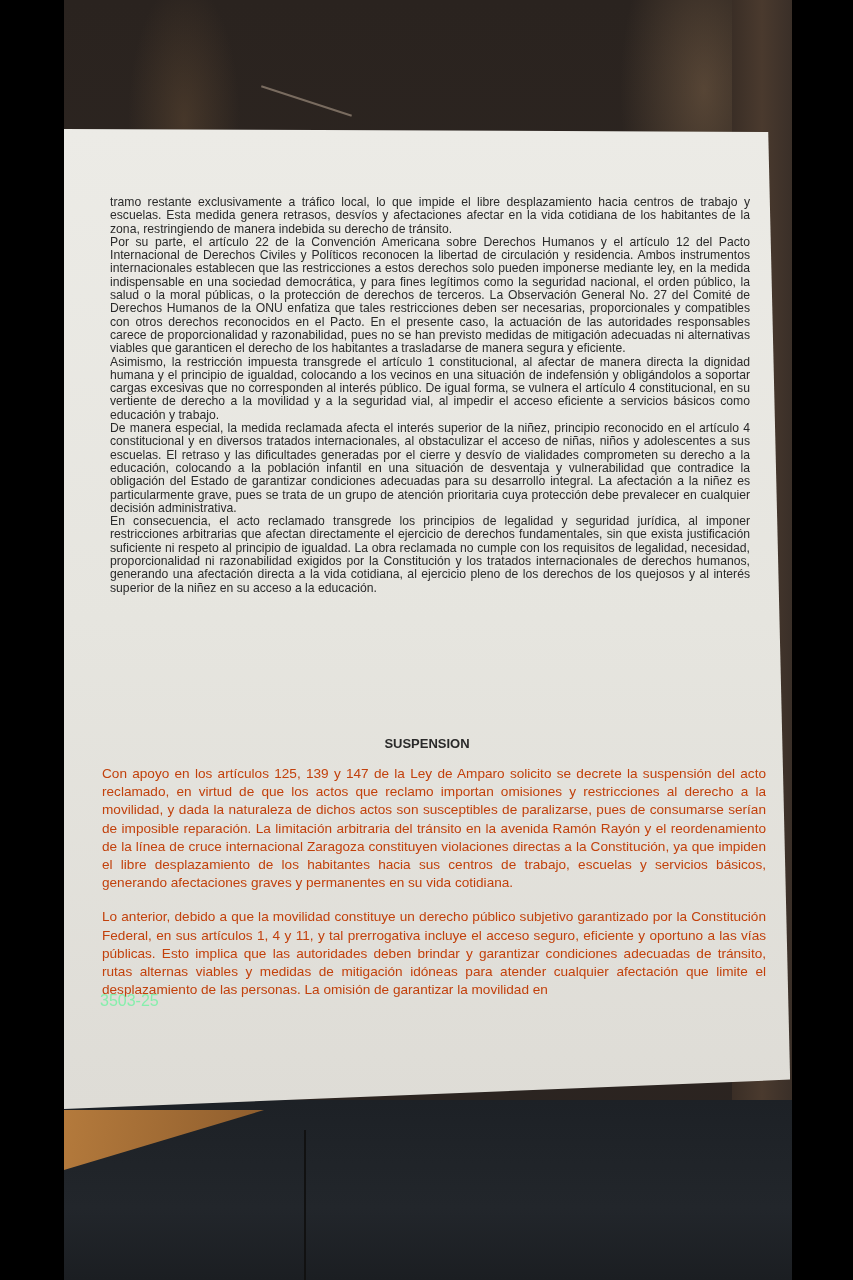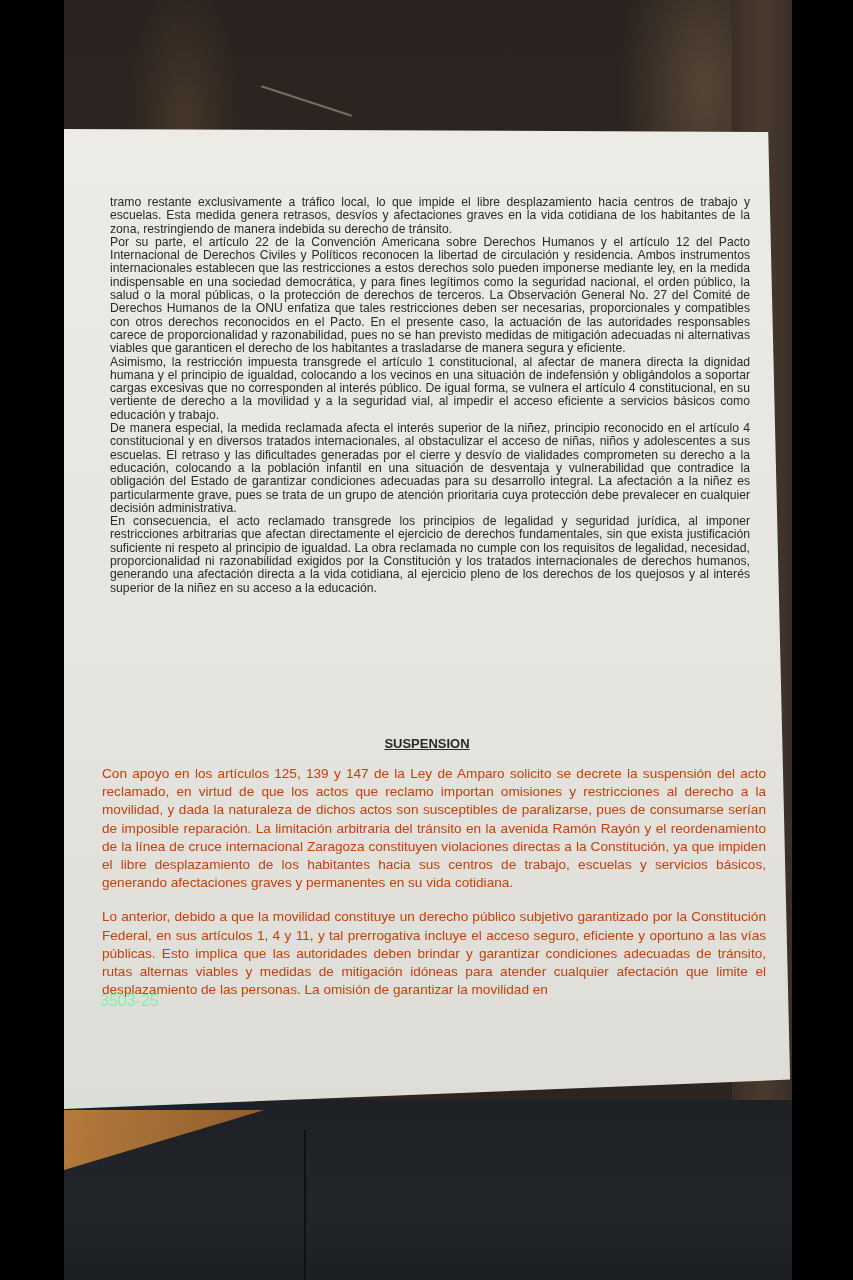--- a/index.html
+++ b/index.html
@@ -45,21 +45,21 @@
   .content {
     position:absolute; left:110px; top:196px; width:640px;
     color:#2a2a2a;
   }
   .para1 p {
     margin:0; font-size:12.2px; line-height:13.3px; text-align:justify;
     text-align-last:left;
   }
   .heading {
     position:absolute; left:64px; top:736px; width:726px;
-    text-align:center; font-weight:bold; font-size:13px; color:#2a2a2a;text-decoration:underline;
+    text-align:center; font-weight:bold; font-size:13px; color:#2a2a2a;
   }
   .content2 {
     position:absolute; left:102px; top:765px; width:664px; color:#c2410c;
   }
   .content2 p {
     margin:0 0 16px 0; font-size:13.6px; line-height:18.2px; text-align:justify;
   }
   .footer {
     position:absolute; left:100px; top:992px; font-size:16px; color:#86efac;
   }
@@ -71,21 +71,21 @@
   <div class="wood-right"></div>
   <div class="scratch"></div>
   <div class="cloth"></div>
   <div class="wood-bottom"></div>
   <div class="fold"></div>
 </div>
 
 <div class="paper"></div>
 
 <div class="content para1">
-  <p>tramo restante exclusivamente a tráfico local, lo que impide el libre desplazamiento hacia centros de trabajo y escuelas. Esta medida genera retrasos, desvíos y afectaciones graves en la vida cotidiana de los habitantes de la zona, restringiendo de manera indebida su derecho de tránsito.</p>
+  <p>tramo restante exclusivamente a tráfico local, lo que impide el libre desplazamiento hacia centros de trabajo y escuelas. Esta medida genera retrasos, desvíos y afectaciones afectar en la vida cotidiana de los habitantes de la zona, restringiendo de manera indebida su derecho de tránsito.</p>
   <p>Por su parte, el artículo 22 de la Convención Americana sobre Derechos Humanos y el artículo 12 del Pacto Internacional de Derechos Civiles y Políticos reconocen la libertad de circulación y residencia. Ambos instrumentos internacionales establecen que las restricciones a estos derechos solo pueden imponerse mediante ley, en la medida indispensable en una sociedad democrática, y para fines legítimos como la seguridad nacional, el orden público, la salud o la moral públicas, o la protección de derechos de terceros. La Observación General No. 27 del Comité de Derechos Humanos de la ONU enfatiza que tales restricciones deben ser necesarias, proporcionales y compatibles con otros derechos reconocidos en el Pacto. En el presente caso, la actuación de las autoridades responsables carece de proporcionalidad y razonabilidad, pues no se han previsto medidas de mitigación adecuadas ni alternativas viables que garanticen el derecho de los habitantes a trasladarse de manera segura y eficiente.</p>
   <p>Asimismo, la restricción impuesta transgrede el artículo 1 constitucional, al afectar de manera directa la dignidad humana y el principio de igualdad, colocando a los vecinos en una situación de indefensión y obligándolos a soportar cargas excesivas que no corresponden al interés público. De igual forma, se vulnera el artículo 4 constitucional, en su vertiente de derecho a la movilidad y a la seguridad vial, al impedir el acceso eficiente a servicios básicos como educación y trabajo.</p>
   <p>De manera especial, la medida reclamada afecta el interés superior de la niñez, principio reconocido en el artículo 4 constitucional y en diversos tratados internacionales, al obstaculizar el acceso de niñas, niños y adolescentes a sus escuelas. El retraso y las dificultades generadas por el cierre y desvío de vialidades comprometen su derecho a la educación, colocando a la población infantil en una situación de desventaja y vulnerabilidad que contradice la obligación del Estado de garantizar condiciones adecuadas para su desarrollo integral. La afectación a la niñez es particularmente grave, pues se trata de un grupo de atención prioritaria cuya protección debe prevalecer en cualquier decisión administrativa.</p>
   <p>En consecuencia, el acto reclamado transgrede los principios de legalidad y seguridad jurídica, al imponer restricciones arbitrarias que afectan directamente el ejercicio de derechos fundamentales, sin que exista justificación suficiente ni respeto al principio de igualdad. La obra reclamada no cumple con los requisitos de legalidad, necesidad, proporcionalidad ni razonabilidad exigidos por la Constitución y los tratados internacionales de derechos humanos, generando una afectación directa a la vida cotidiana, al ejercicio pleno de los derechos de los quejosos y al interés superior de la niñez en su acceso a la educación.</p>
 </div>
 
 <div class="heading">SUSPENSION</div>
 
 <div class="content2">
   <p>Con apoyo en los artículos 125, 139 y 147 de la Ley de Amparo solicito se decrete la suspensión del acto reclamado, en virtud de que los actos que reclamo importan omisiones y restricciones al derecho a la movilidad, y dada la naturaleza de dichos actos son susceptibles de paralizarse, pues de consumarse serían de imposible reparación. La limitación arbitraria del tránsito en la avenida Ramón Rayón y el reordenamiento de la línea de cruce internacional Zaragoza constituyen violaciones directas a la Constitución, ya que impiden el libre desplazamiento de los habitantes hacia sus centros de trabajo, escuelas y servicios básicos, generando afectaciones graves y permanentes en su vida cotidiana.</p>

